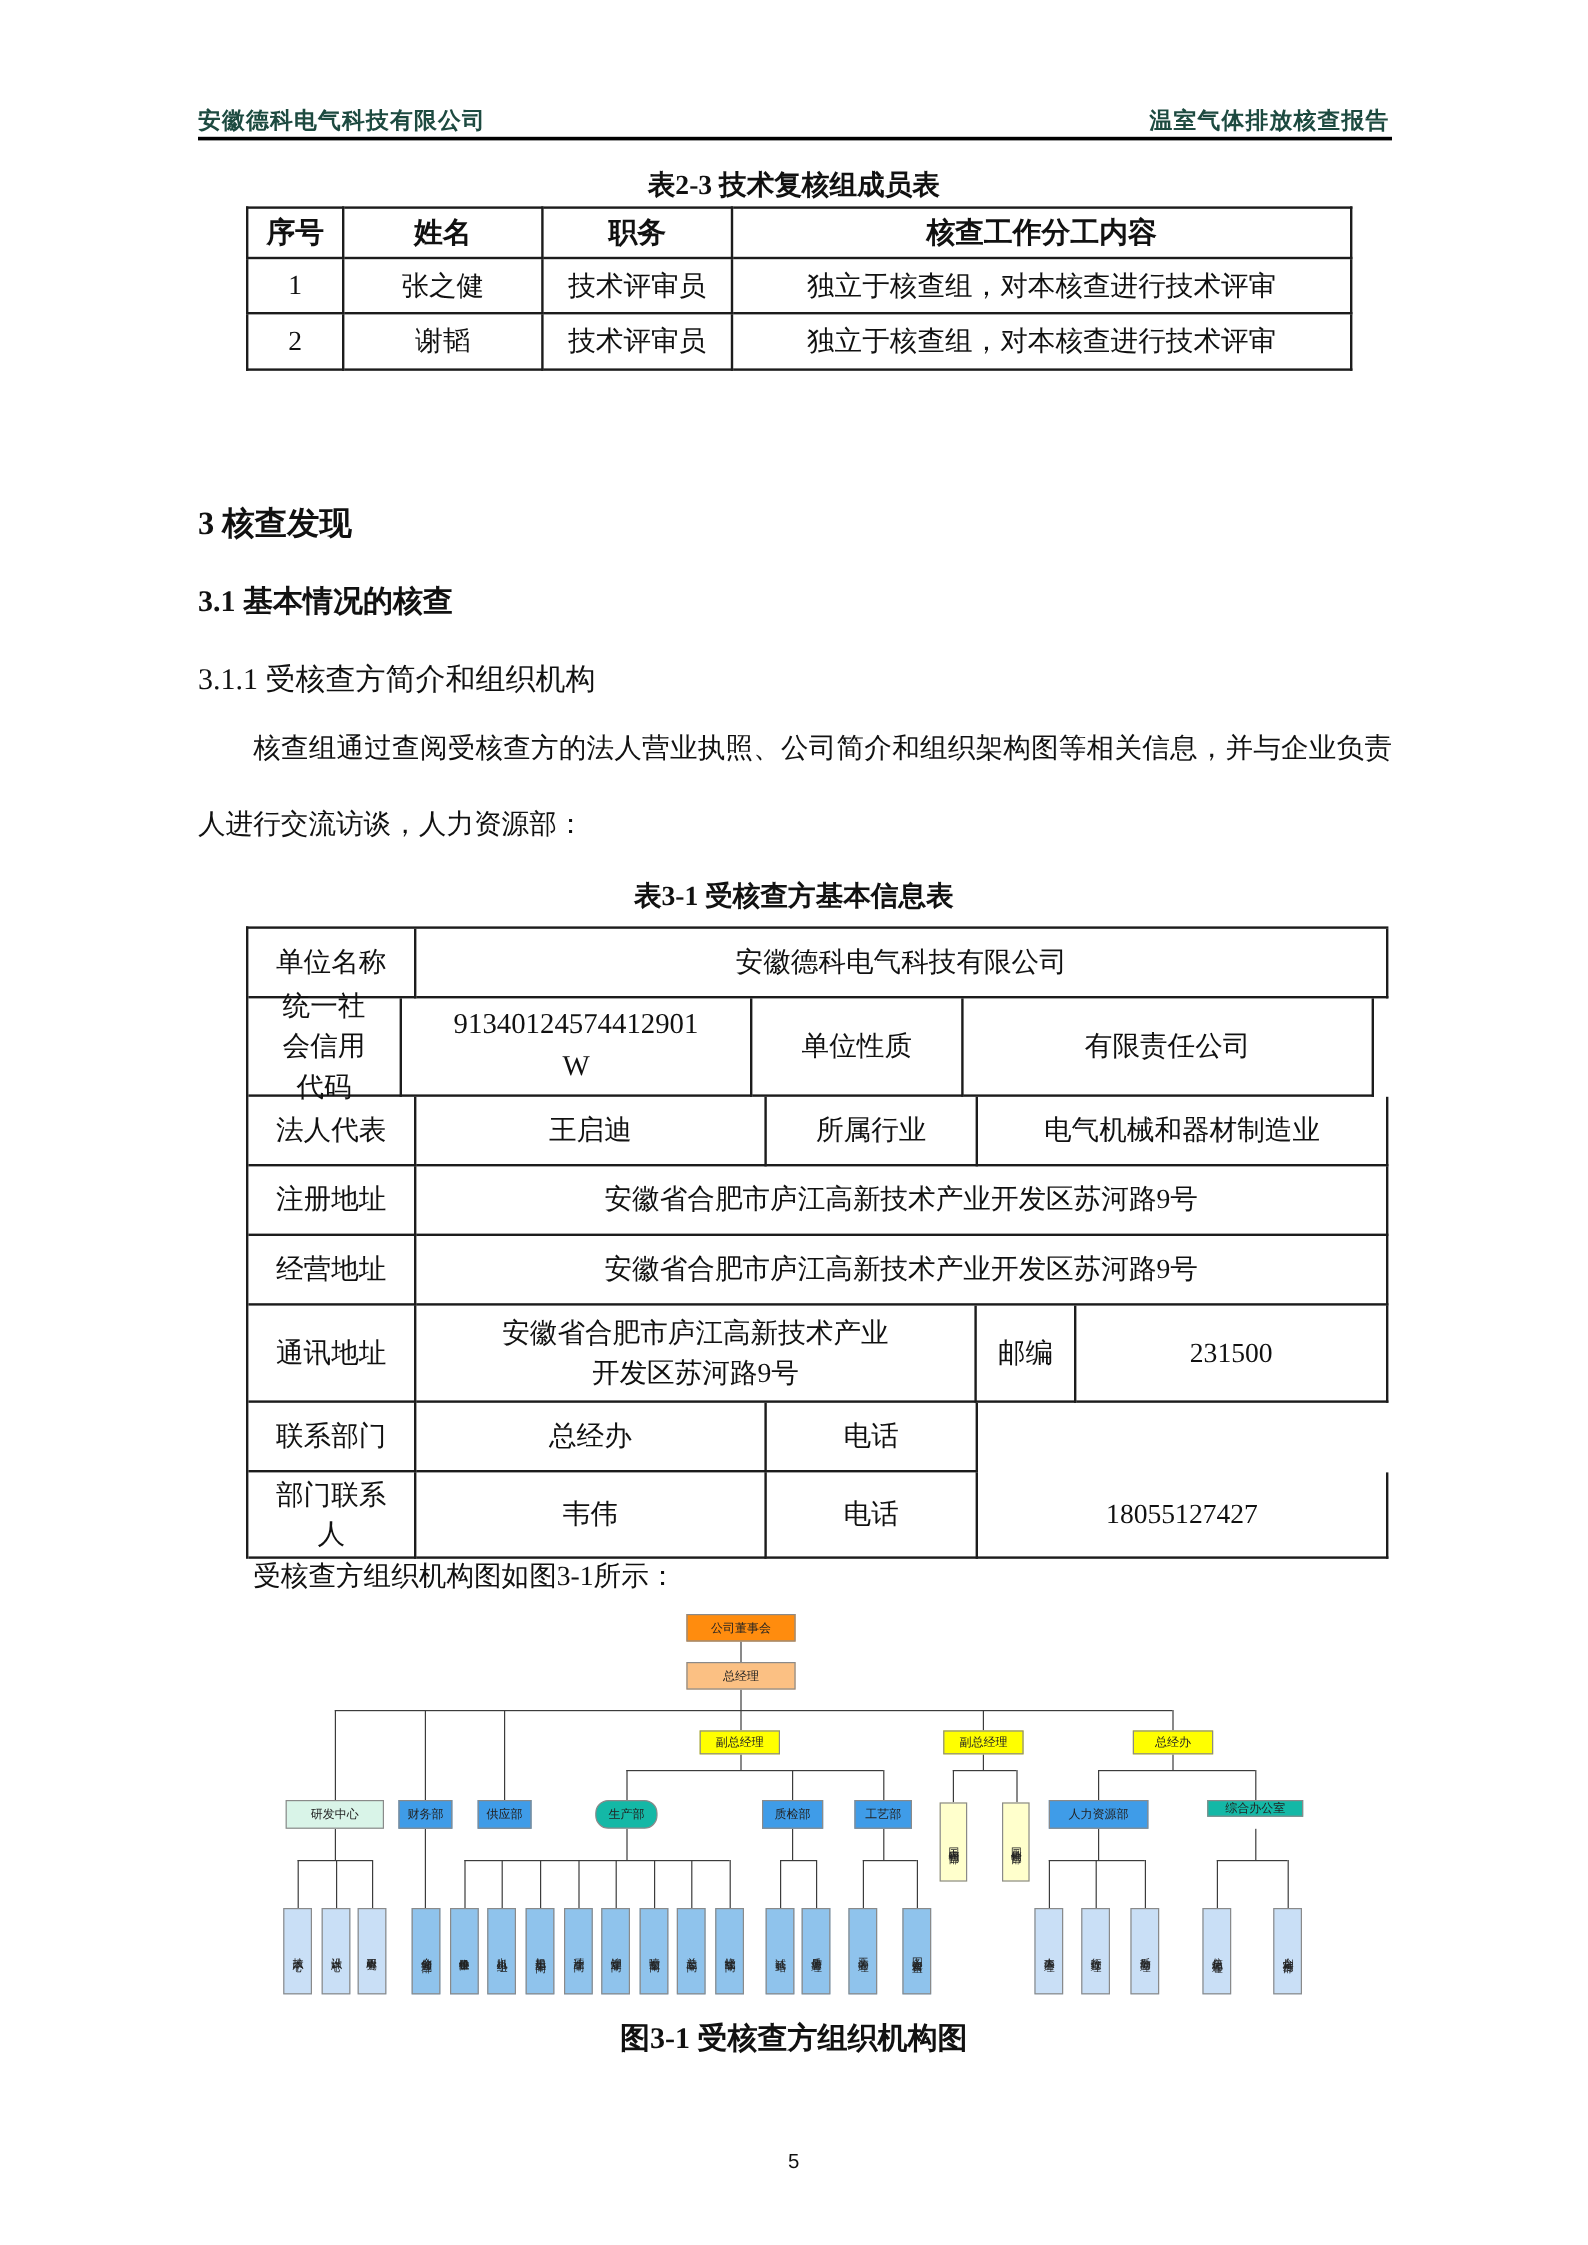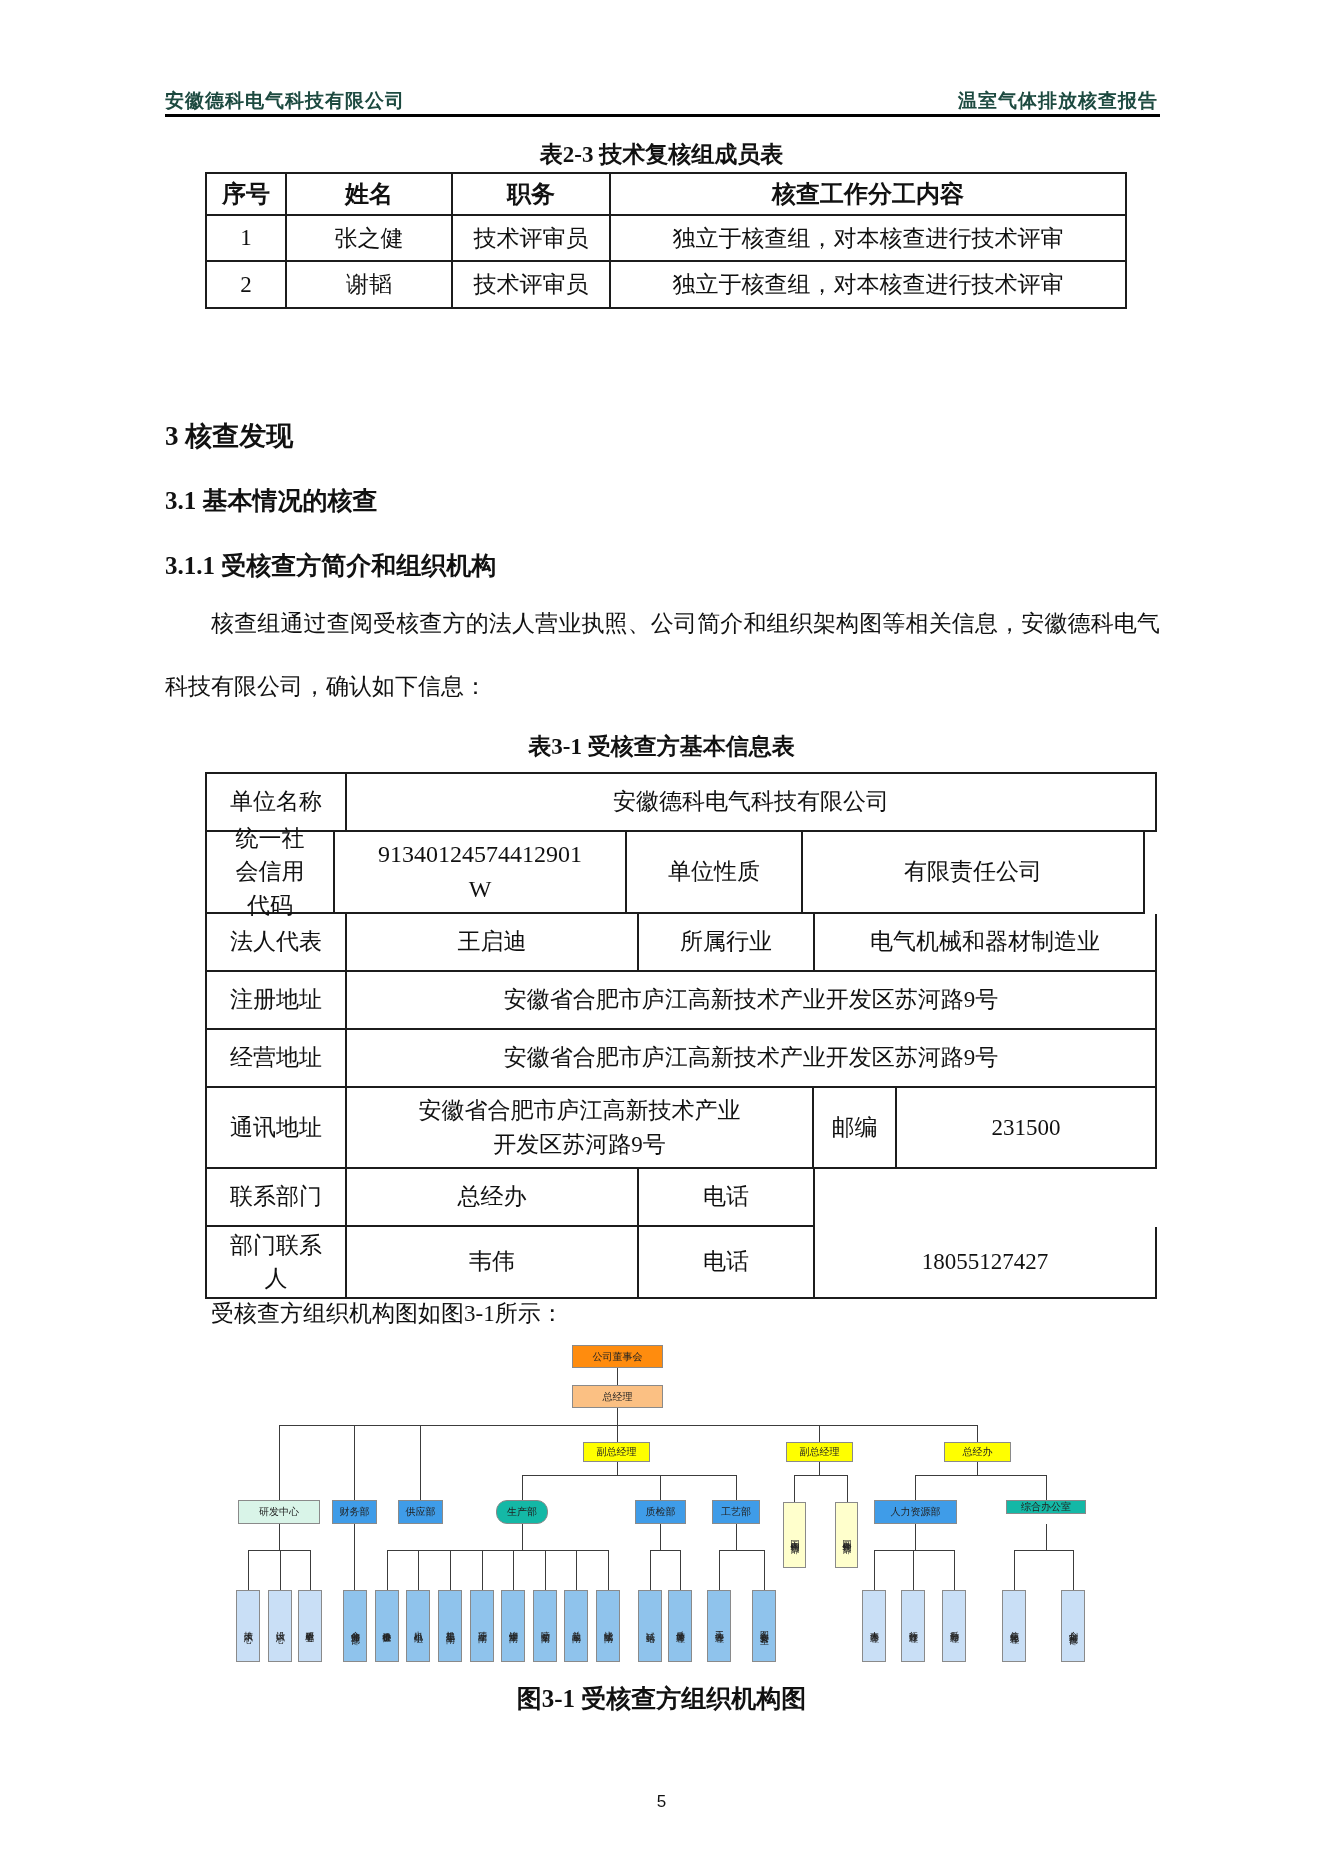--- a/index.html
+++ b/index.html
@@ -6,21 +6,21 @@
   #page{position:relative;width:1323px;height:1871px;background:#ffffff;
         font-family:"Liberation Serif","DejaVu Serif",serif;color:#111;}
   .abs{position:absolute;}
   
   .hdr-text{font-size:19px;font-weight:bold;color:#1d4a40;letter-spacing:1px;}
   .rule{background:#000;height:3px;}
   
   .tbl-caption{width:100%;text-align:center;font-size:23px;font-weight:bold;}
   .h1{font-size:27px;font-weight:bold;}
   .h2{font-size:25px;font-weight:bold;}
-  .h3{font-size:25px;font-weight:bold;}
+  .h3{font-size:25px;font-weight:normal;}
   .para{font-size:23px;line-height:63px;text-align:justify;text-indent:2em;}
   
   table.t23{border-collapse:collapse;table-layout:fixed;}
   table.t23 th,table.t23 td{border:2px solid #1c1c1c;text-align:center;vertical-align:middle;
      font-size:23px;padding:0;overflow:hidden;}
   table.t23 th{font-size:24px;font-weight:bold;}
   
   .t31{border-top:2px solid #1c1c1c;border-left:2px solid #1c1c1c;font-size:23px;}
   .t31 .row{display:flex;}
   .t31 .cell{border-right:2px solid #1c1c1c;border-bottom:2px solid #1c1c1c;
@@ -77,21 +77,21 @@
       <td>技术评审员</td>
       <td>独立于核查组，对本核查进行技术评审</td>
     </tr>
   </tbody>
     </table>
 
   <div class="abs h1" style="left:165px;top:418px;">3 核查发现</div>
   <div class="abs h2" style="left:165px;top:484px;">3.1 基本情况的核查</div>
   <div class="abs h3" style="left:165px;top:549px;">3.1.1 受核查方简介和组织机构</div>
 
-  <div class="abs para" style="left:165px;width:995px;top:592px;">核查组通过查阅受核查方的法人营业执照、公司简介和组织架构图等相关信息，安徽德科电气科技有限公司，确认如下信息：</div>
+  <div class="abs para" style="left:165px;width:995px;top:592px;">核查组通过查阅受核查方的法人营业执照、公司简介和组织架构图等相关信息，并与企业负责人进行交流访谈，人力资源部：</div>
 
   <div class="abs tbl-caption" style="left:0;top:731px;">表3-1 受核查方基本信息表</div>
 
   <div class="t31 abs" style="left:205px;top:772px;width:950px;">
     <div class="row" style="height:58px;">
       <div class="cell" style="width:140px;">单位名称</div>
       <div class="cell" style="width:810px;">安徽德科电气科技有限公司</div>
     </div>
     <div class="row" style="height:82px;">
       <div class="cell" style="width:128px;padding:0 19px;">统一社会信用代码</div>

